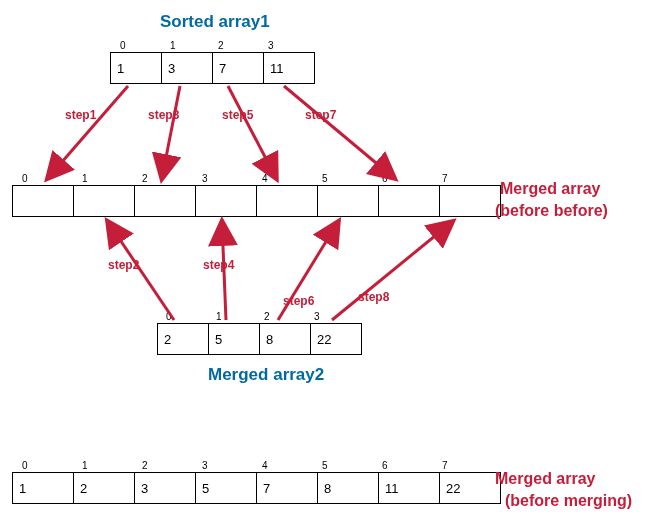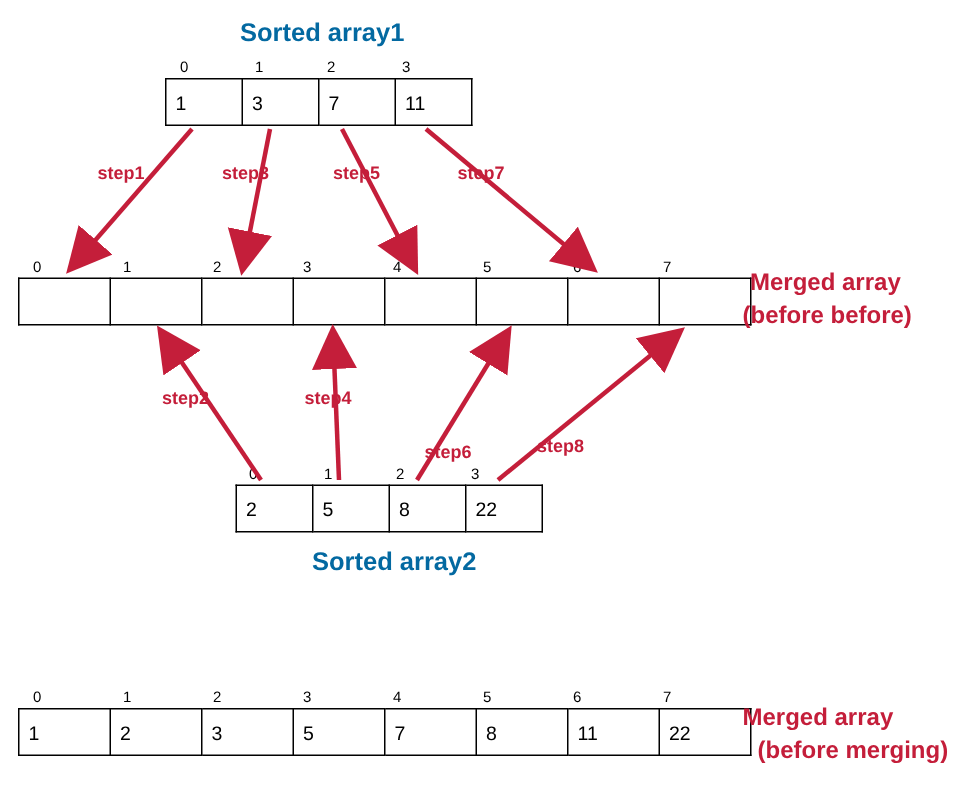--- a/index.html
+++ b/index.html
@@ -110,21 +110,21 @@
 <tbody>
       <tr>
 <td>2</td>
 <td>5</td>
 <td>8</td>
 <td>22</td>
 </tr>
 </tbody>
   </table>
 
-<div class="title title2">Sorted array2</div>
+<div class="title title2">Merged array2</div>
 
 <span class="step-label" style="left:65px;top:108px;">step1</span>
 <span class="step-label" style="left:148px;top:108px;text-align:right;">step3</span>
 <span class="step-label" style="left:222px;top:108px;">step5</span>
 <span class="step-label" style="left:305px;top:108px;">step7</span>
 <span class="step-label" style="left:108px;top:258px;">step2</span>
 <span class="step-label" style="left:203px;top:258px;">step4</span>
 <span class="step-label" style="left:283px;top:253px;margin-top:41px;">step6</span>
 <span class="step-label" style="left:358px;top:258px;margin-top:32px;">step8</span>
 

